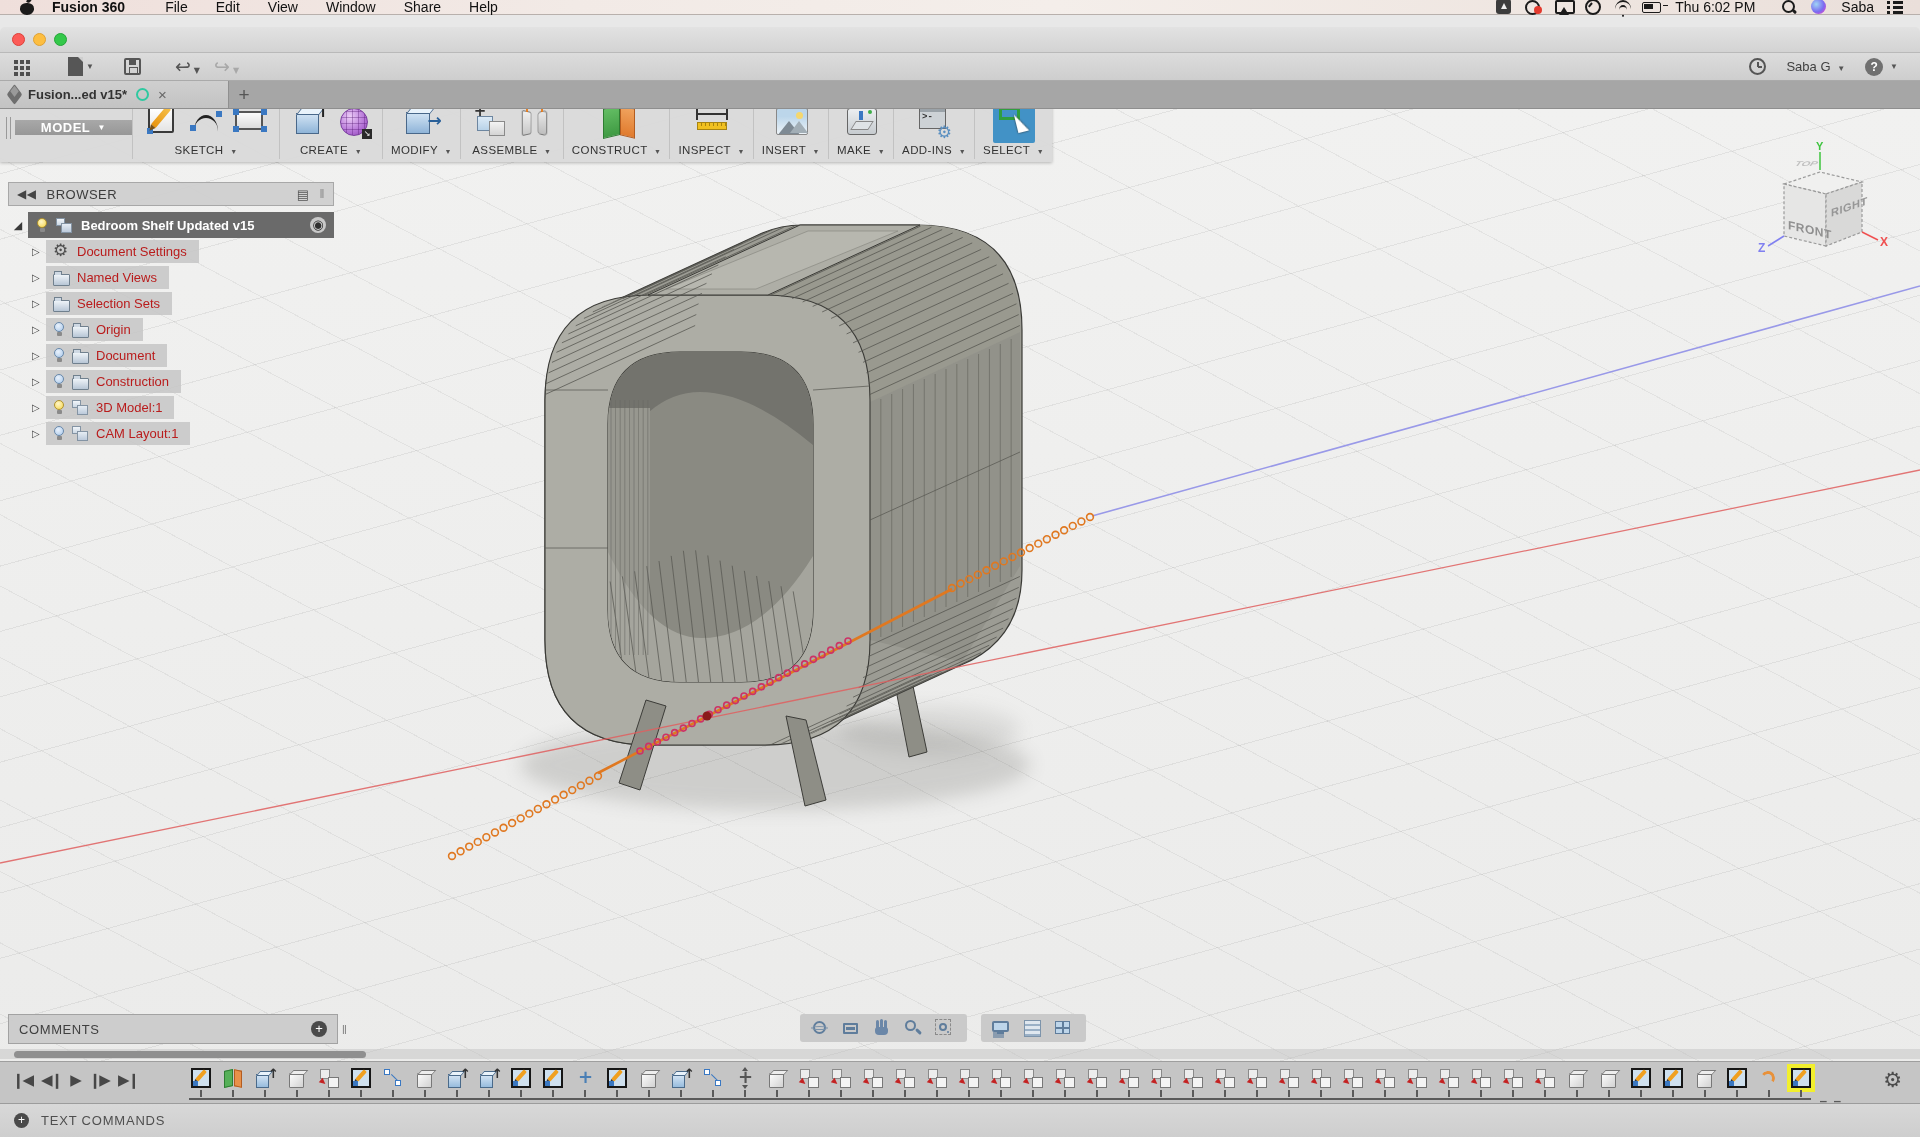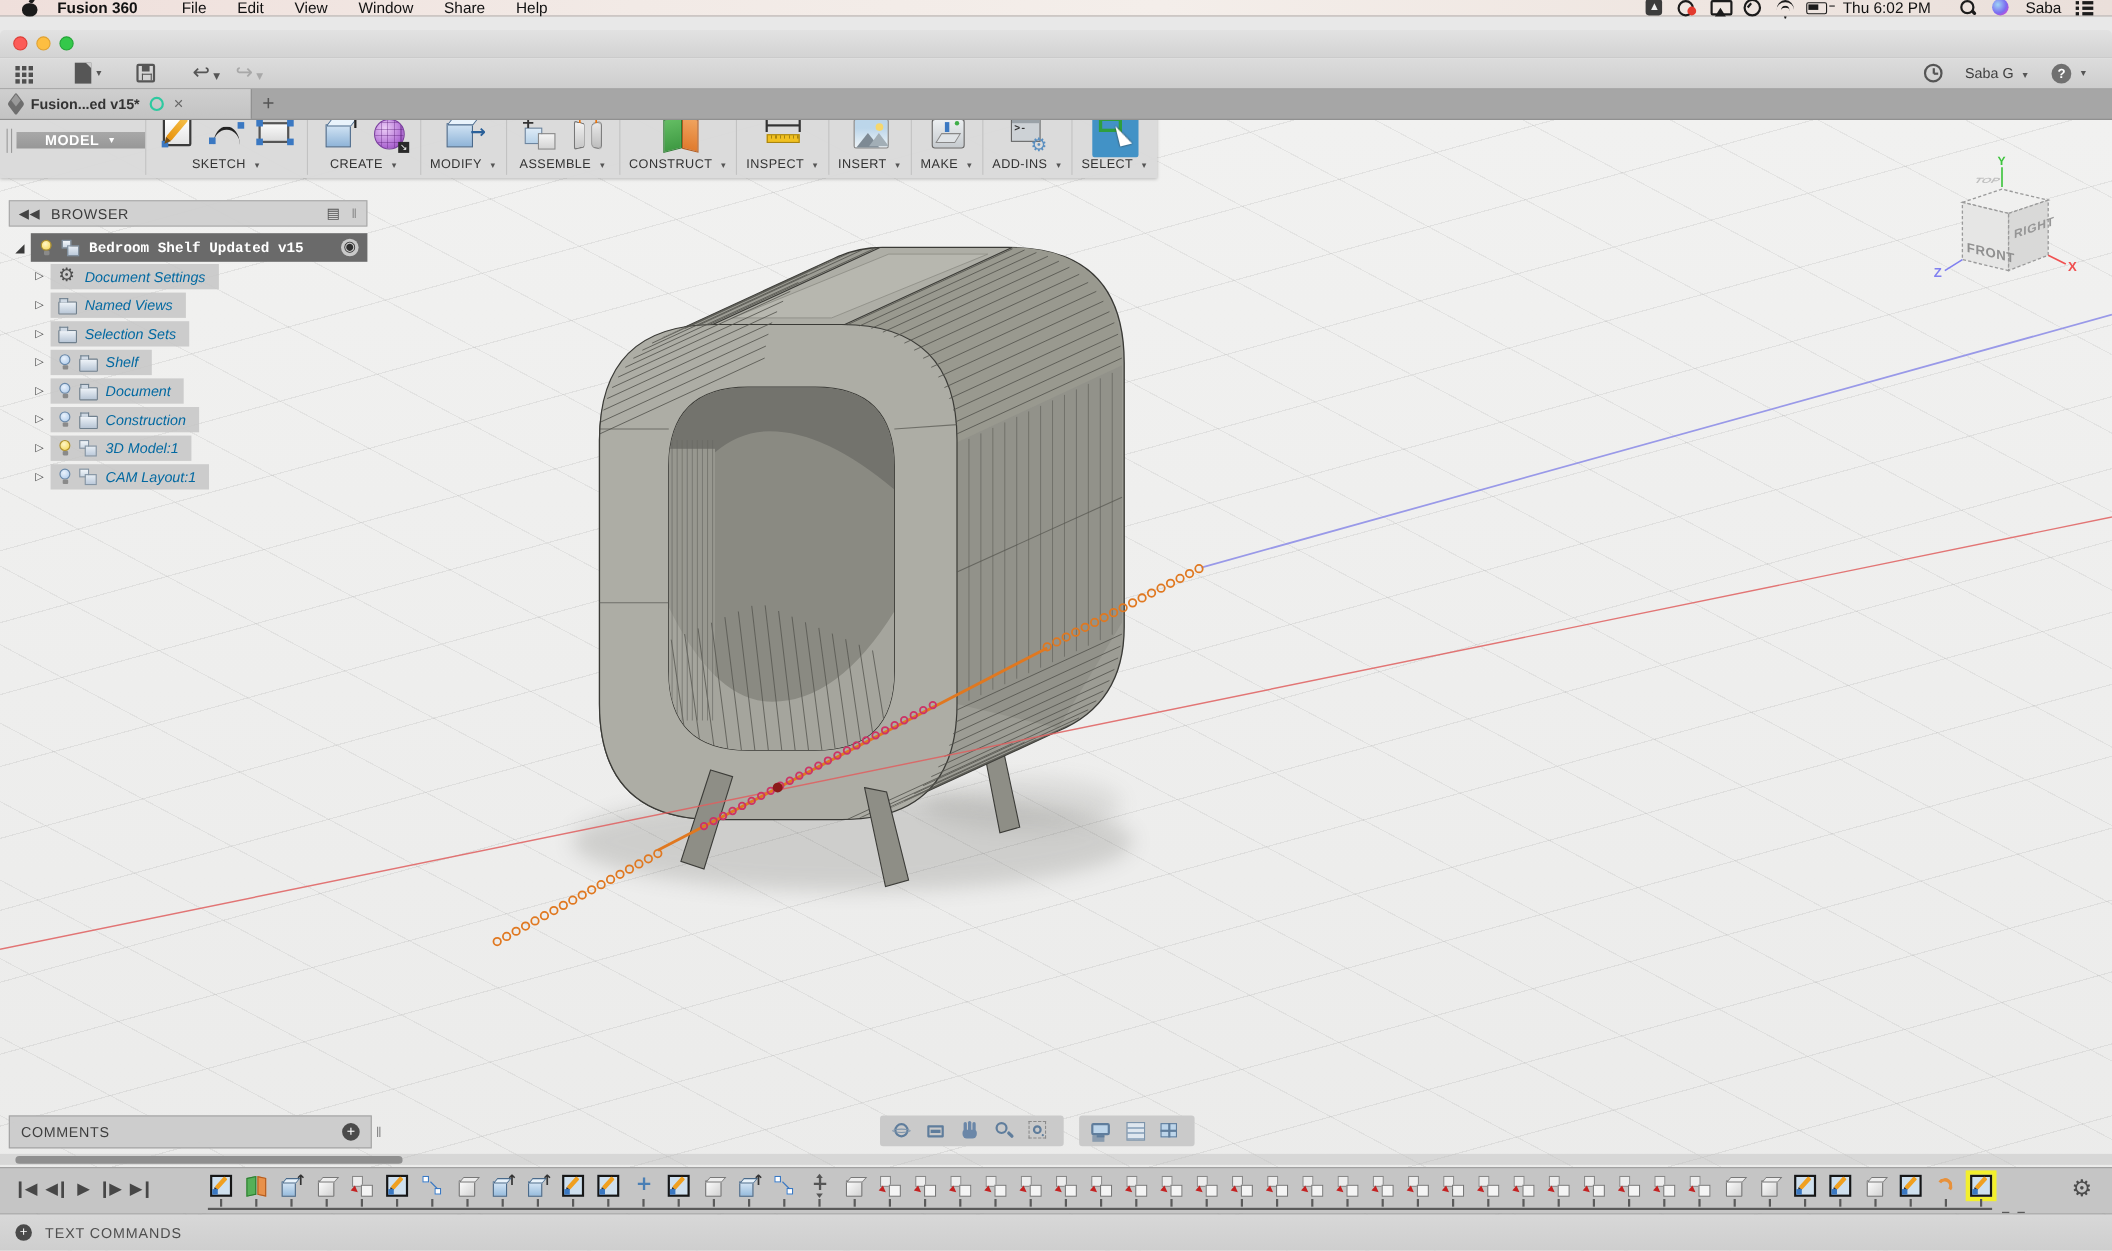--- a/index.html
+++ b/index.html
@@ -167,26 +167,26 @@
 
   
   .browser{position:absolute;left:8px;top:182px;width:326px;z-index:4;font-size:13px;}
   .browser-header{height:22px;background:rgba(206,206,206,0.92);border:1px solid #a8a8a8;display:flex;align-items:center;gap:10px;padding:0 8px;color:#3c3c3c;letter-spacing:0.5px;}
   .bh-collapse{font-size:12px;color:#444;cursor:pointer;}
   .bh-min{margin-left:auto;font-size:13px;color:#555;cursor:pointer;font-family:"DejaVu Sans",sans-serif;}
   .bh-grip{color:#8a8a8a;font-size:12px;}
   .b-root{margin-top:6px;display:flex;align-items:center;height:26px;}
   .b-tri-root{width:20px;text-align:center;color:#3a3a3a;font-size:11px;font-family:"DejaVu Sans",sans-serif;cursor:pointer;}
   .b-rootbar{flex:1;height:26px;background:#6a6a6a;display:flex;align-items:center;gap:8px;padding:0 8px;cursor:pointer;}
-  .b-rootbar .b-label{color:#fff;font-weight:bold;flex:1;white-space:nowrap;font-family:Liberation Mono, monospace;}
+  .b-rootbar .b-label{color:#fff;font-weight:bold;flex:1;white-space:nowrap;}
   .b-target{color:#2f2f2f;background:#c9c9c9;border-radius:50%;width:16px;height:16px;font-size:13px;line-height:16px;text-align:center;font-family:"DejaVu Sans",sans-serif;}
   .b-row{display:flex;align-items:center;height:26px;}
   .b-tri{width:14px;margin-left:24px;color:#444;font-size:10px;font-family:"DejaVu Sans",sans-serif;cursor:pointer;}
   .b-chip{display:inline-flex;align-items:center;gap:7px;background:rgba(198,198,198,0.85);height:23px;padding:0 12px 0 7px;cursor:pointer;}
-  .b-chip .b-label{color:#0369a1;white-space:nowrap;font-style:italic;}
+  .b-chip .b-label{color:#b91c1c;white-space:nowrap;}
   .bulb{width:12px;height:16px;position:relative;display:none;}
   .bulb.bulb-yellow,.bulb.bulb-blue{display:block;}
   .bulb::before{content:"";position:absolute;left:1px;top:1px;width:10px;height:10px;border-radius:50%;}
   .bulb::after{content:"";position:absolute;left:3.5px;bottom:1px;width:5px;height:4px;background:#8a8a8a;border-radius:1px;}
   .bulb-yellow::before{background:radial-gradient(circle at 40% 35%,#fff6c8,#f5d54a);border:1px solid #b0922e;box-sizing:border-box;}
   .bulb-blue::before{background:radial-gradient(circle at 40% 35%,#eaf2fc,#a9c8ea);border:1px solid #6888aa;box-sizing:border-box;}
   .b-ic{width:17px;height:16px;position:relative;}
   .ic-gear::before{content:"⚙";position:absolute;left:0;top:-3px;font-size:17px;color:#4f4f4f;font-family:"DejaVu Sans",sans-serif;}
   .ic-folder::before{content:"";position:absolute;left:0;top:5px;width:15px;height:10px;background:linear-gradient(#eef3f8,#b8c6d6);border:1px solid #70808e;border-radius:1px;}
   .ic-folder::after{content:"";position:absolute;left:1px;top:2px;width:6px;height:3px;background:#cfd9e4;border:1px solid #70808e;border-bottom:none;}
@@ -717,21 +717,21 @@
           <span class="b-ic ic-folder"></span>
           <span class="b-label">Selection Sets</span>
         </span>
       </div>
 
       <div class="b-row">
         <span class="b-tri">▷</span>
         <span class="b-chip">
           <span class="bulb bulb-blue"></span>
           <span class="b-ic ic-folder"></span>
-          <span class="b-label">Shelf</span>
+          <span class="b-label">Origin</span>
         </span>
       </div>
 
       <div class="b-row">
         <span class="b-tri">▷</span>
         <span class="b-chip">
           <span class="bulb bulb-blue"></span>
           <span class="b-ic ic-folder"></span>
           <span class="b-label">Document</span>
         </span>

